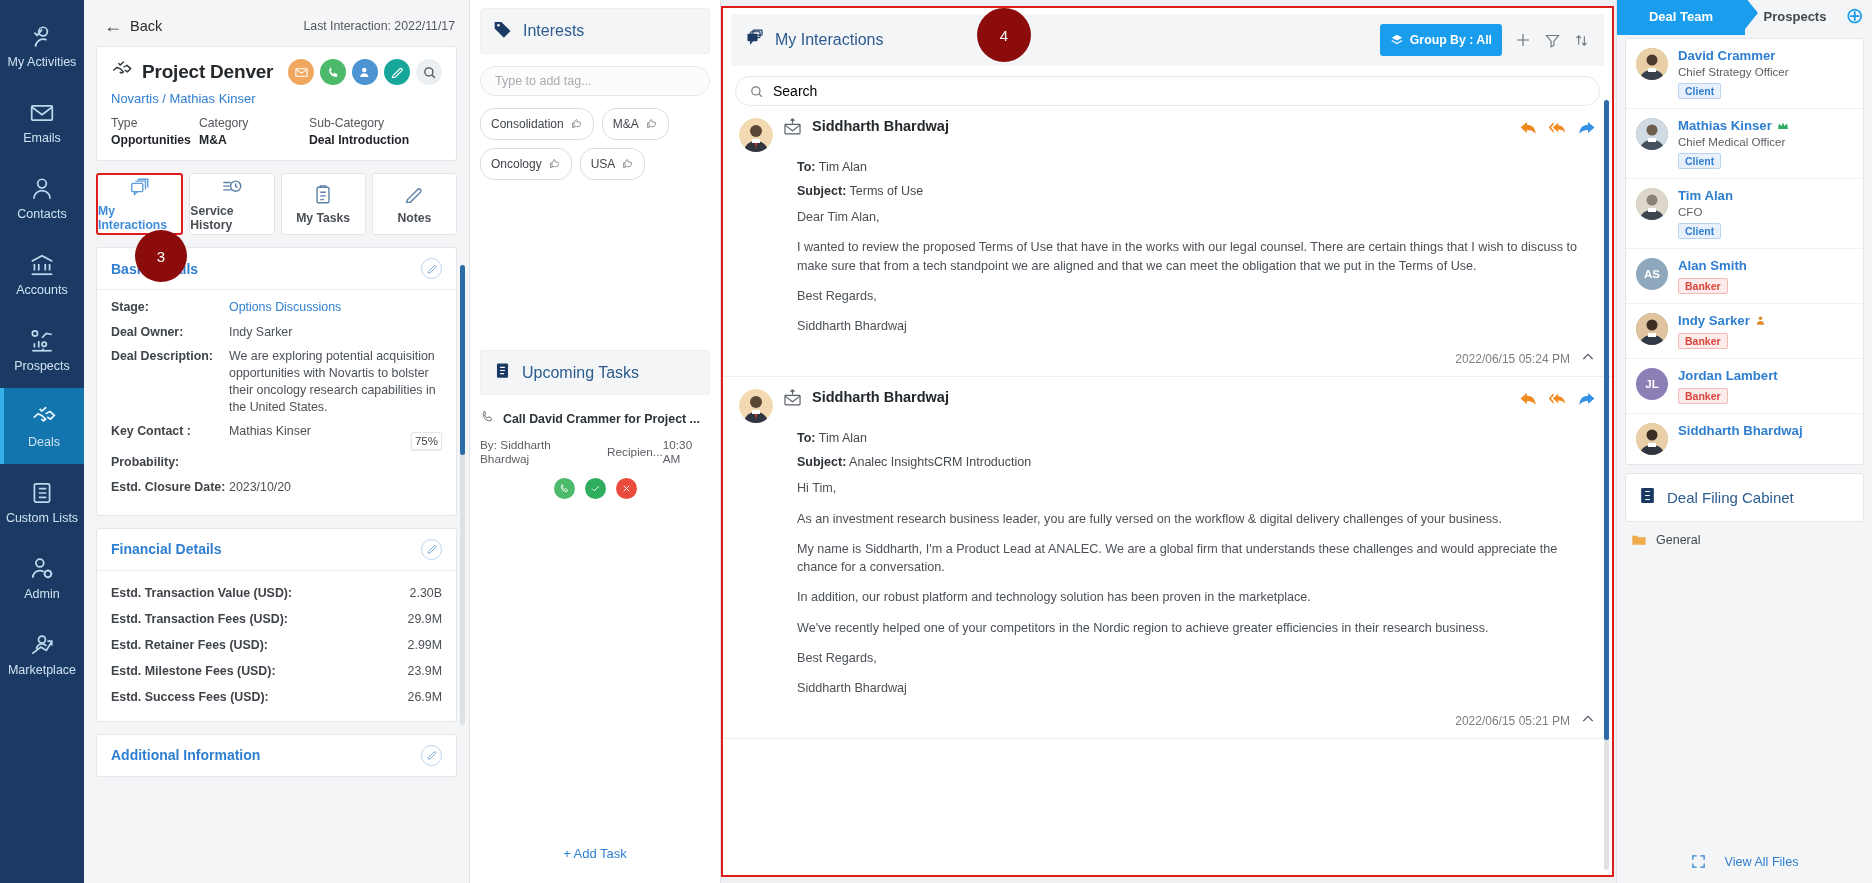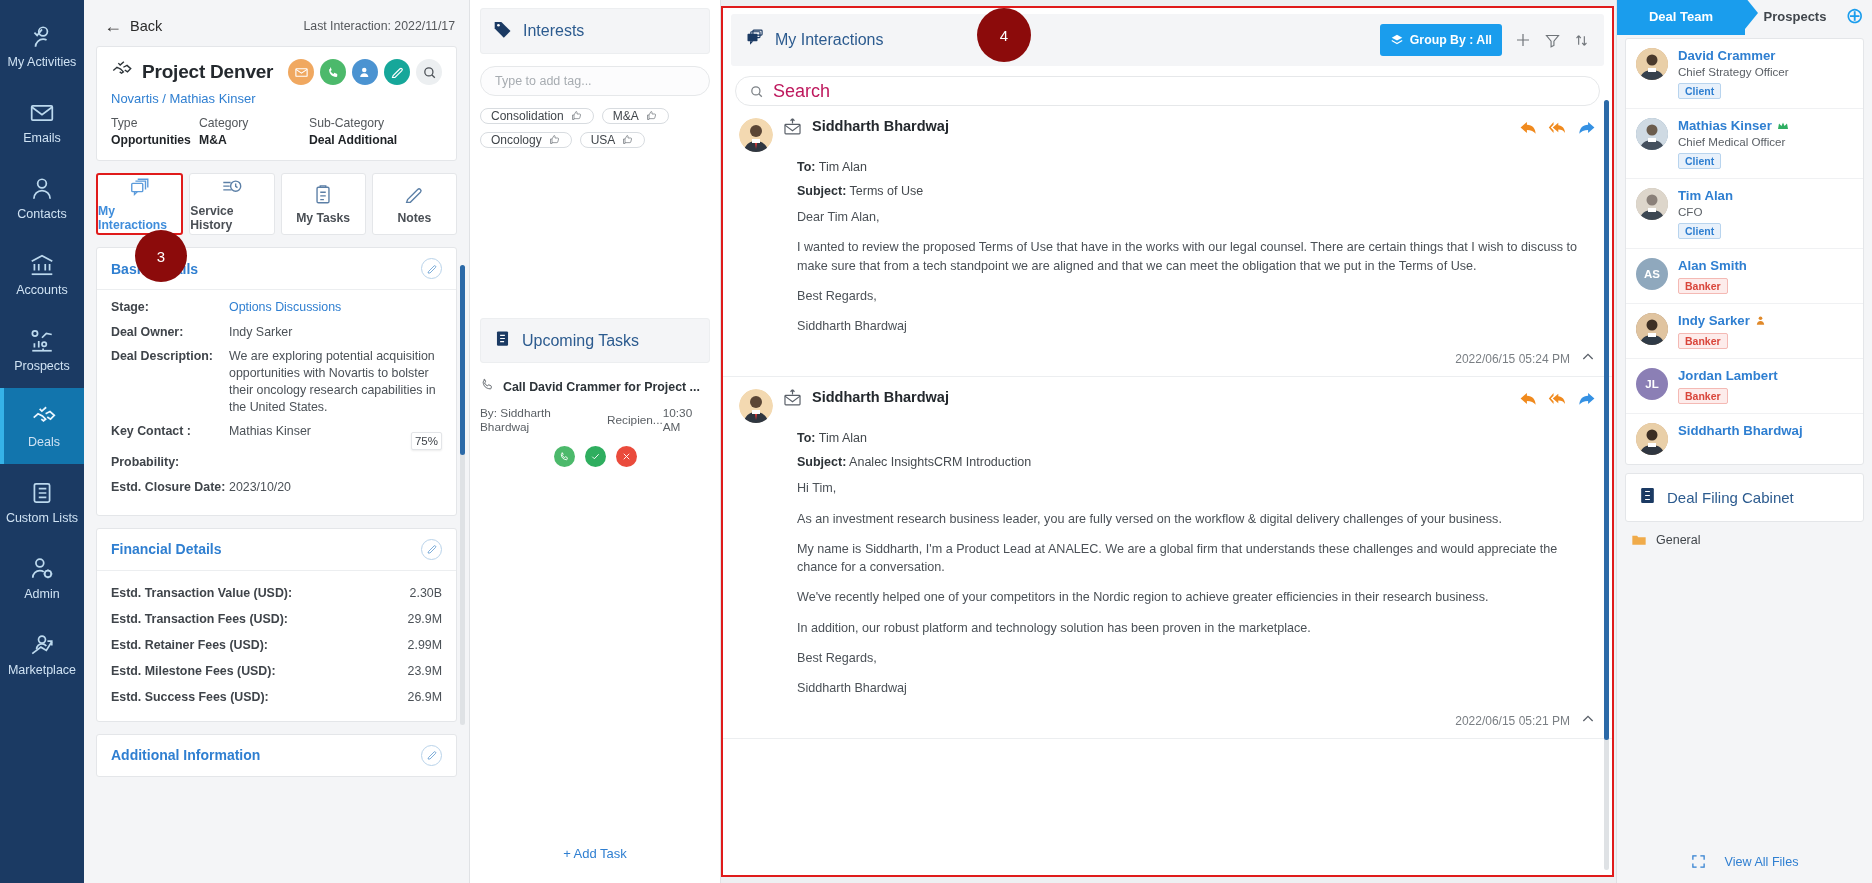--- a/index.html
+++ b/index.html
@@ -107,21 +107,21 @@
     display: flex; align-items: center; gap: 10px; padding: 10px 12px;
   }
   .panel-title { font-size: 16px; color: #2c5b8f; }
   .tag-input {
     margin-top: 12px; border: 1px solid #e6e8ea; border-radius: 16px; height: 30px;
     display: flex; align-items: center; padding: 0 14px; font-size: 12.5px; color: #a7acb1;
     background: #fcfcfd; cursor: text;
   }
   .tags { display: flex; flex-wrap: wrap; gap: 8px; margin-top: 12px; }
   .tag {
-    border: 1px solid #d8dce0; border-radius: 14px; height: 16px; padding: 0 10px;
+    border: 1px solid #d8dce0; border-radius: 14px; height: 32px; padding: 0 10px;
     display: flex; align-items: center; gap: 7px; font-size: 12px; color: #41464b; cursor: pointer;
   }
   .tag svg { stroke: #6d7378; fill: none; stroke-width: 1.4; width: 12px; height: 12px; }
   .task-item { display: flex; align-items: center; gap: 8px; margin-top: 14px; }
   .task-name { font-size: 12.4px; font-weight: bold; color: #2c3338; white-space: nowrap; overflow: hidden; text-overflow: ellipsis; }
   .task-meta { display: flex; font-size: 11.8px; color: #5a5f64; margin-top: 10px; align-items: center; }
   .task-meta .mid { margin-left: 10px; color: #5a5f64; }
   .task-meta .time { margin-left: auto; }
   .task-btns { display: flex; gap: 10px; justify-content: center; margin-top: 12px; }
   .tbtn { width: 21px; height: 21px; border-radius: 50%; display: flex; align-items: center; justify-content: center; cursor: pointer; }
@@ -141,21 +141,21 @@
   .groupby {
     background: #1a9ded; color: #fff; border-radius: 3px; height: 24px; padding: 16px 10px;
     display: flex; align-items: center; gap: 6px; font-size: 12.3px; font-weight: bold; cursor: pointer;
   }
   .tool-ico { cursor: pointer; display: flex; align-items: center; }
   .tool-ico svg { stroke: #6f7479; fill: none; stroke-width: 1.6; }
   .search-box {
     margin: 10px 12px 0 12px; border: 1px solid #e6e8ea; border-radius: 16px; height: 30px;
     display: flex; align-items: center; gap: 9px; padding: 0 13px; cursor: text;
   }
-  .search-box .ph { font-size: 18px; color: #be185d; }
+  .search-box .ph { font-size: 14px; color: #000000; }
   .msg-list { flex: 1; overflow: hidden; position: relative; }
   .msg { border-bottom: 1px solid #eceef0; padding: 12px 16px 8px 16px; position: relative; }
   .msg-top { display: flex; align-items: flex-start; gap: 10px; }
   .avatar { width: 34px; height: 34px; border-radius: 50%; overflow: hidden; flex: 0 0 34px; }
   .msg-sender { font-size: 14.5px; font-weight: bold; color: #23282d; }
   .msg-acts { margin-left: auto; display: flex; gap: 10px; }
   .msg-acts span { cursor: pointer; display: flex; }
   .msg-body { margin-left: 58px; margin-top: 8px; }
   .kvline { font-size: 12.5px; color: #44494e; margin-bottom: 10px; }
   .kvline b { color: #2c3237; }
@@ -354,21 +354,21 @@
         <div class="meta m1">
           <div class="k">Type</div>
           <div class="v">Opportunities</div>
         </div>
         <div class="meta m2">
           <div class="k">Category</div>
           <div class="v">M&amp;A</div>
         </div>
         <div class="meta">
           <div class="k">Sub-Category</div>
-          <div class="v">Deal Additional</div>
+          <div class="v">Deal Introduction</div>
         </div>
       </div>
     </div>
 
     <div class="tabs">
       <div class="tab sel">
         <svg viewBox="0 0 24 24" width="22" height="22">
             <rect x="3" y="7" width="12" height="9" rx="1"></rect>
             <path d="M6 16v3l3-3"></path>
             <path d="M7 4.5h11v9"></path>
@@ -709,22 +709,22 @@
             <b>To:</b>
             <span>Tim Alan</span>
           </div>
           <div class="kvline">
             <b>Subject:</b>
             <span>Analec InsightsCRM Introduction</span>
           </div>
           <div class="para">Hi Tim,</div>
           <div class="para">As an investment research business leader, you are fully versed on the workflow &amp; digital delivery challenges of your business.</div>
           <div class="para">My name is Siddharth, I'm a Product Lead at ANALEC. We are a global firm that understands these challenges and would appreciate the chance for a conversation.</div>
+          <div class="para">In addition, our robust platform and technology solution has been proven in the marketplace.</div>
           <div class="para">We've recently helped one of your competitors in the Nordic region to achieve greater efficiencies in their research business.</div>
-          <div class="para">In addition, our robust platform and technology solution has been proven in the marketplace.</div>
           <div class="para">Best Regards,</div>
           <div class="para">Siddharth Bhardwaj</div>
         </div>
         <div class="msg-foot">
           <span>2022/06/15 05:21 PM</span>
           <span class="chev"><svg viewBox="0 0 24 24" width="16" height="16" fill="none" stroke="#5a6069" stroke-width="2">
                 <path d="M5 15l7-7 7 7"></path>
               </svg></span>
         </div>
       </div>

